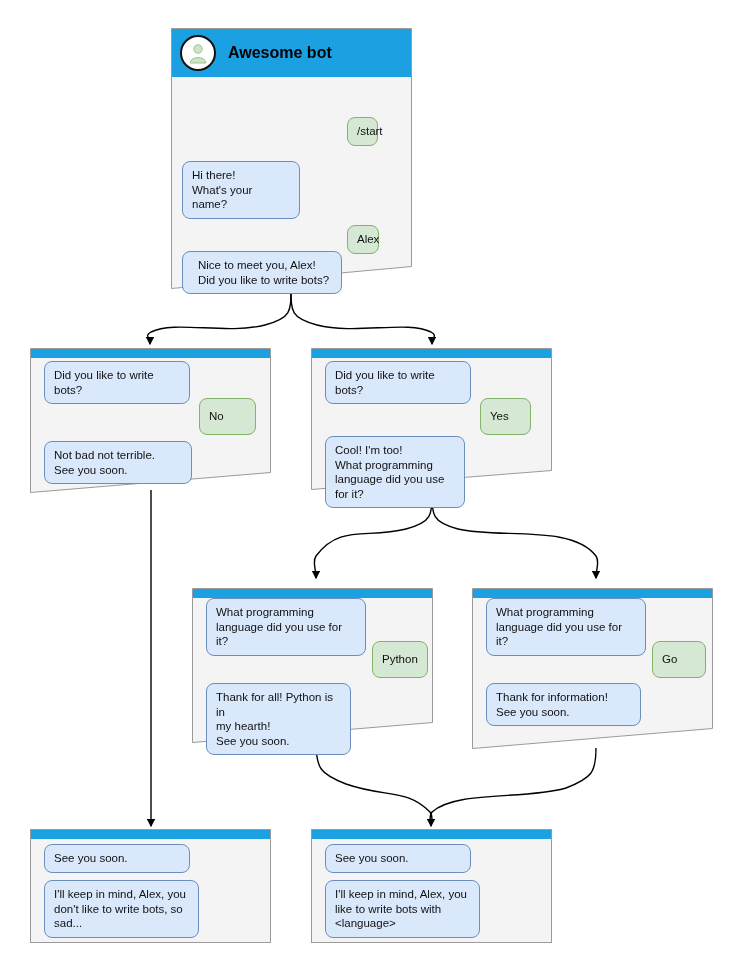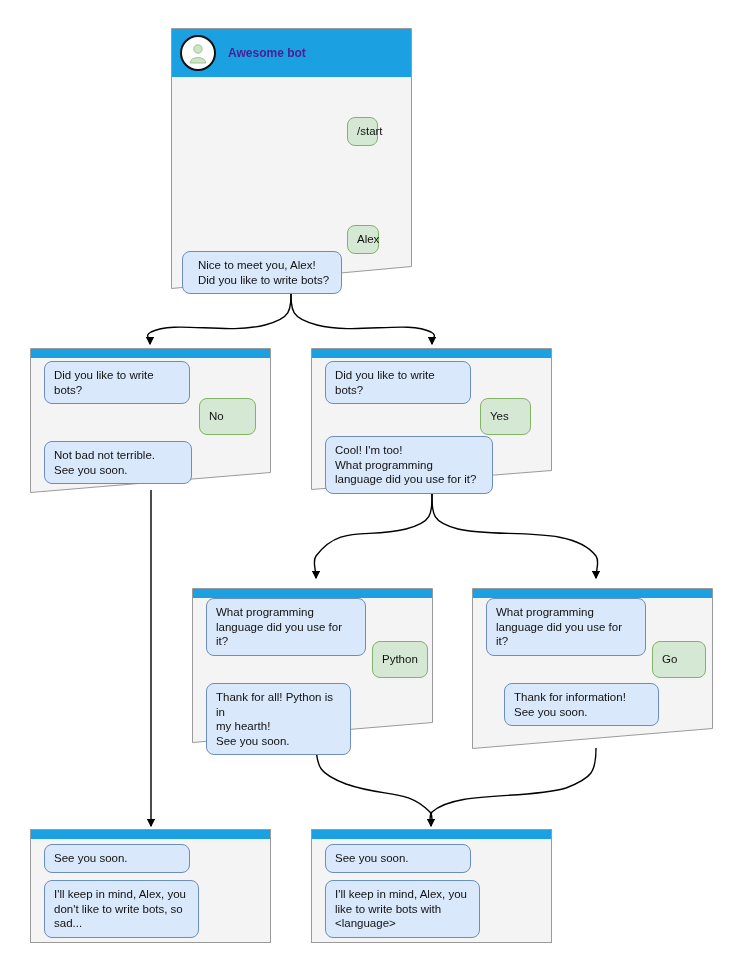--- a/index.html
+++ b/index.html
@@ -74,22 +74,22 @@
     background: #ffffff;
     border: 2px solid #111111;
     box-sizing: border-box;
     display: flex;
     align-items: center;
     justify-content: center;
     flex: 0 0 auto;
   }
   .avatar svg { display: block; }
   .bot-title {
-    color: #4c1d95;
-    font-size: 12px;
+    color: #000000;
+    font-size: 16px;
     font-weight: bold;
     margin-left: 12px;
     white-space: nowrap;
   }
   .msgs {
     position: absolute;
     left: 1px;
     right: 1px;
     z-index: 3;
   }
@@ -150,20 +150,22 @@
       <span class="avatar">
         <svg width="22" height="22" viewBox="0 0 22 22">
           <circle cx="11" cy="7" r="4.2" fill="#cde5c6" stroke="#9dc68e" stroke-width="1"></circle>
           <path d="M 3.2 21 C 3.2 13.8 18.8 13.8 18.8 21 Z" fill="#cde5c6" stroke="#9dc68e" stroke-width="1"></path>
         </svg>
       </span>
       <span class="bot-title">Awesome bot</span>
     </div>
     <div class="msgs" style="top:49px; bottom:0;">
       <div class="bubble user" style="left:175px; top:40px; width:31px; text-align:center;">/start</div>
+      <div class="bubble bot" style="left:10px; top:84px; width:118px;">Hi there!
+What's your name?</div>
       <div class="bubble user" style="left:175px; top:148px; width:32px; text-align:left;">Alex</div>
       <div class="bubble bot" style="left:10px; top:174px; width:160px;padding-left:15px;">Nice to meet you, Alex!
 Did you like to write bots?</div>
     </div>
   </div>
 
   <div class="card branch slanted" style="left:30px; top:348px; width:241px; height:145px;">
     <div class="card-shape">
       <svg width="241" height="145" viewBox="0 0 241 145">
         <polygon points="0.5,0.5 240.5,0.5 240.5,124.5 0.5,144.5" fill="#f4f4f4" stroke="#9a9a9a" stroke-width="1"></polygon>
@@ -181,21 +183,21 @@
   <div class="card branch slanted" style="left:311px; top:348px; width:241px; height:142px;">
     <div class="card-shape">
       <svg width="241" height="142" viewBox="0 0 241 142">
         <polygon points="0.5,0.5 240.5,0.5 240.5,122.5 0.5,141.5" fill="#f4f4f4" stroke="#9a9a9a" stroke-width="1"></polygon>
       </svg>
     </div>
     <div class="card-header"></div>
     <div class="msgs" style="top:10px; bottom:0;">
       <div class="bubble bot" style="left:13px; top:3px; width:146px;">Did you like to write bots?</div>
       <div class="bubble user" style="left:168px; top:40px; width:51px; text-align:left; padding-top:10px; padding-bottom:10px;">Yes</div>
-      <div class="bubble bot" style="left:13px; top:78px; width:168px;">Cool! I'm too!
+      <div class="bubble bot" style="left:13px; top:78px; width:140px;">Cool! I'm too!
 What programming
 language did you use for it?</div>
     </div>
   </div>
 
   <div class="card branch slanted" style="left:192px; top:588px; width:241px; height:155px;">
     <div class="card-shape">
       <svg width="241" height="155" viewBox="0 0 241 155">
         <polygon points="0.5,0.5 240.5,0.5 240.5,134.5 0.5,154.5" fill="#f4f4f4" stroke="#9a9a9a" stroke-width="1"></polygon>
       </svg>
@@ -215,21 +217,21 @@
     <div class="card-shape">
       <svg width="241" height="161" viewBox="0 0 241 161">
         <polygon points="0.5,0.5 240.5,0.5 240.5,140.5 0.5,160.5" fill="#f4f4f4" stroke="#9a9a9a" stroke-width="1"></polygon>
       </svg>
     </div>
     <div class="card-header"></div>
     <div class="msgs" style="top:10px; bottom:0;">
       <div class="bubble bot" style="left:13px; top:0px; width:160px;">What programming
 language did you use for it?</div>
       <div class="bubble user" style="left:179px; top:43px; width:54px; text-align:left; padding-top:10px; padding-bottom:10px;">Go</div>
-      <div class="bubble bot" style="left:31px; top:85px; width:155px;">Thank for information!
+      <div class="bubble bot" style="left:13px; top:85px; width:155px;">Thank for information!
 See you soon.</div>
     </div>
   </div>
 
   <div class="card branch" style="left:30px; top:829px; width:241px; height:114px;">
     <div class="card-shape"></div>
     <div class="card-header"></div>
     <div class="msgs" style="top:10px; bottom:0;">
       <div class="bubble bot" style="left:13px; top:5px; width:146px;">See you soon.</div>
       <div class="bubble bot" style="left:13px; top:41px; width:155px;">I'll keep in mind, Alex, you

